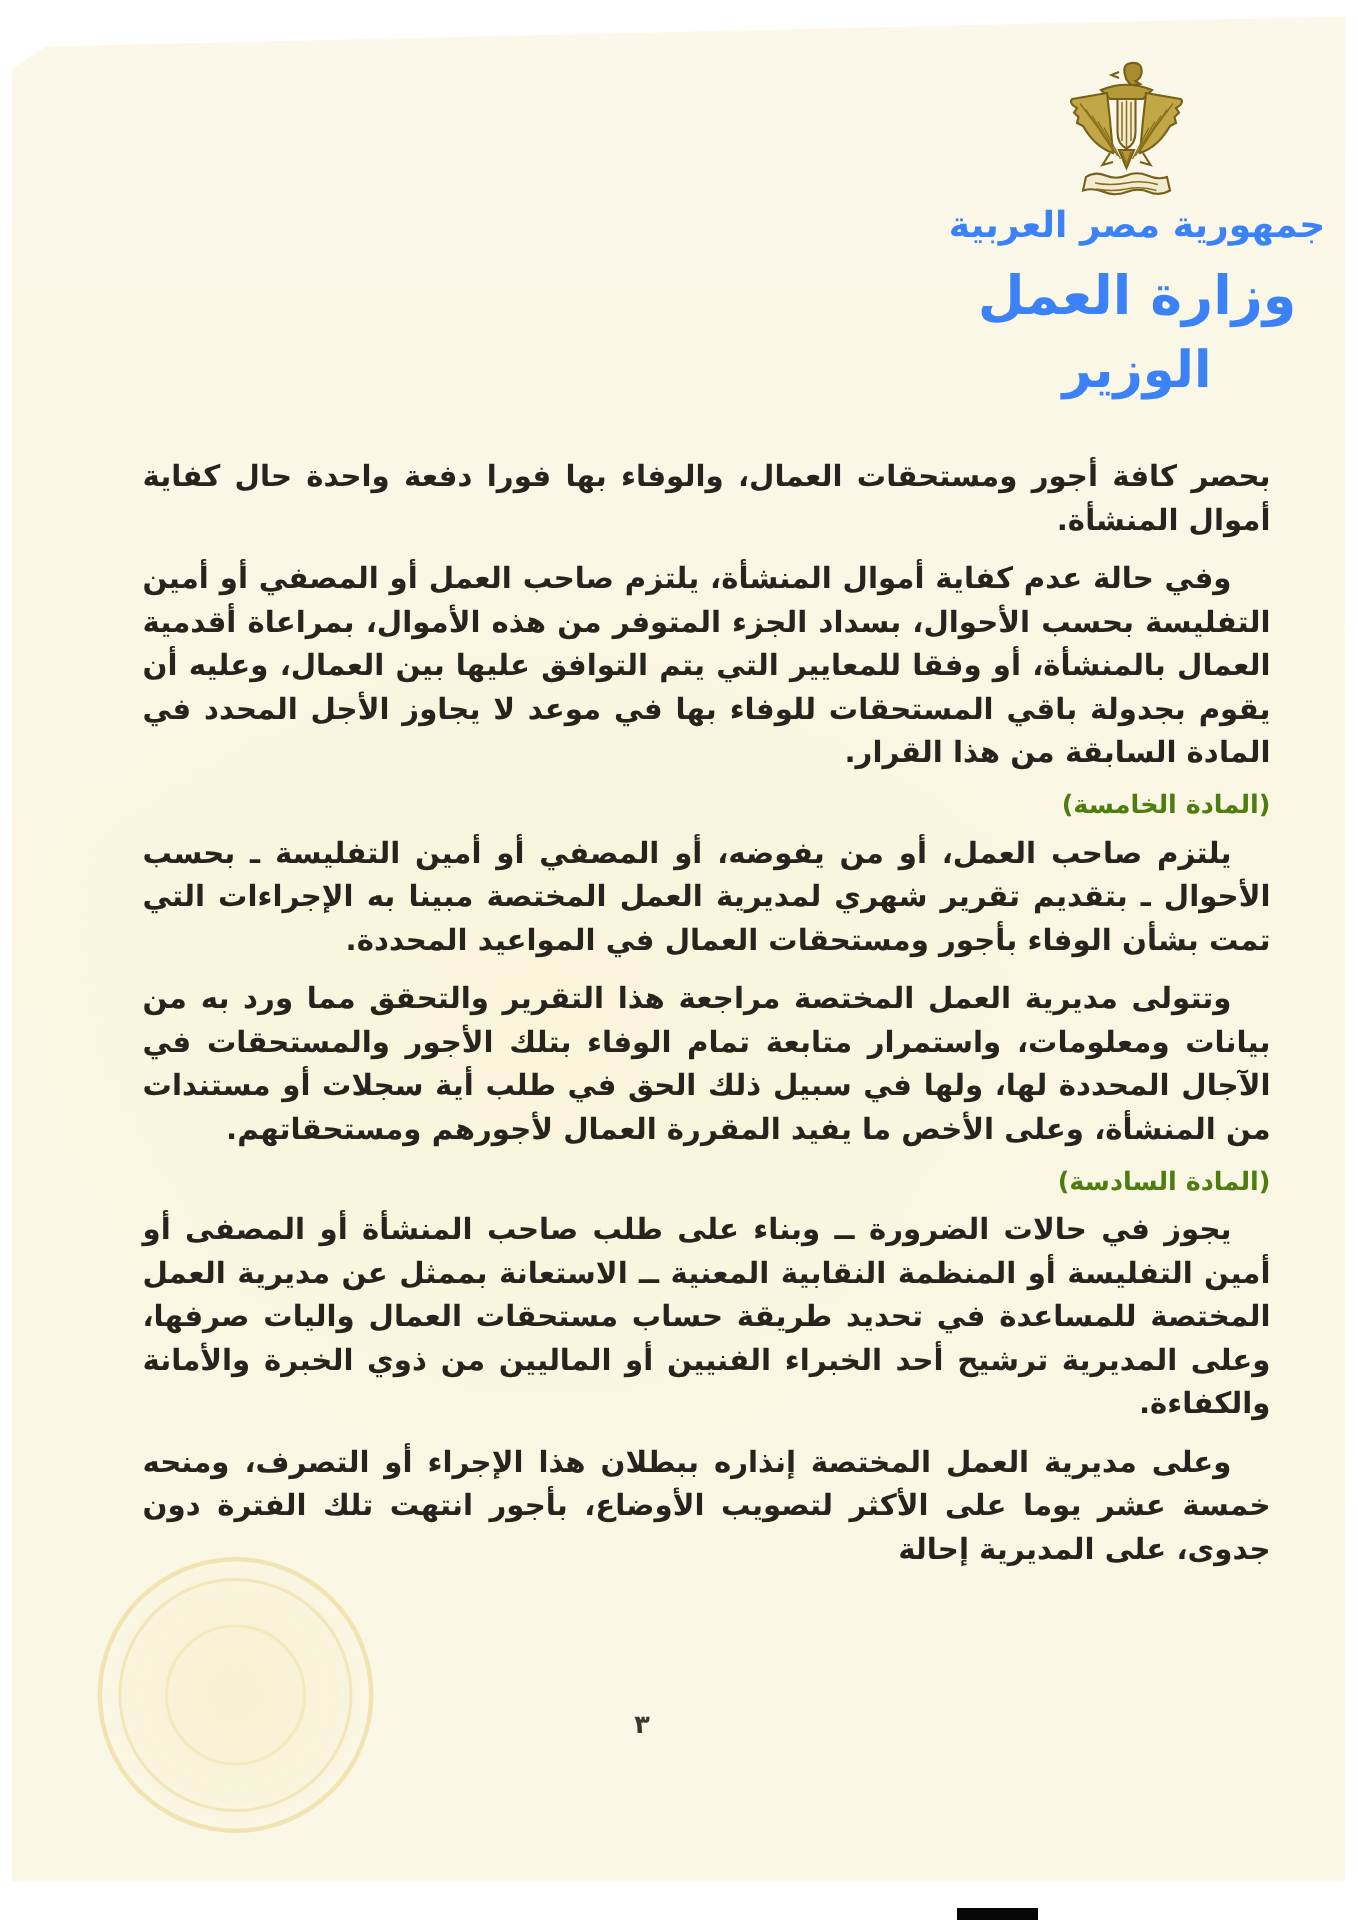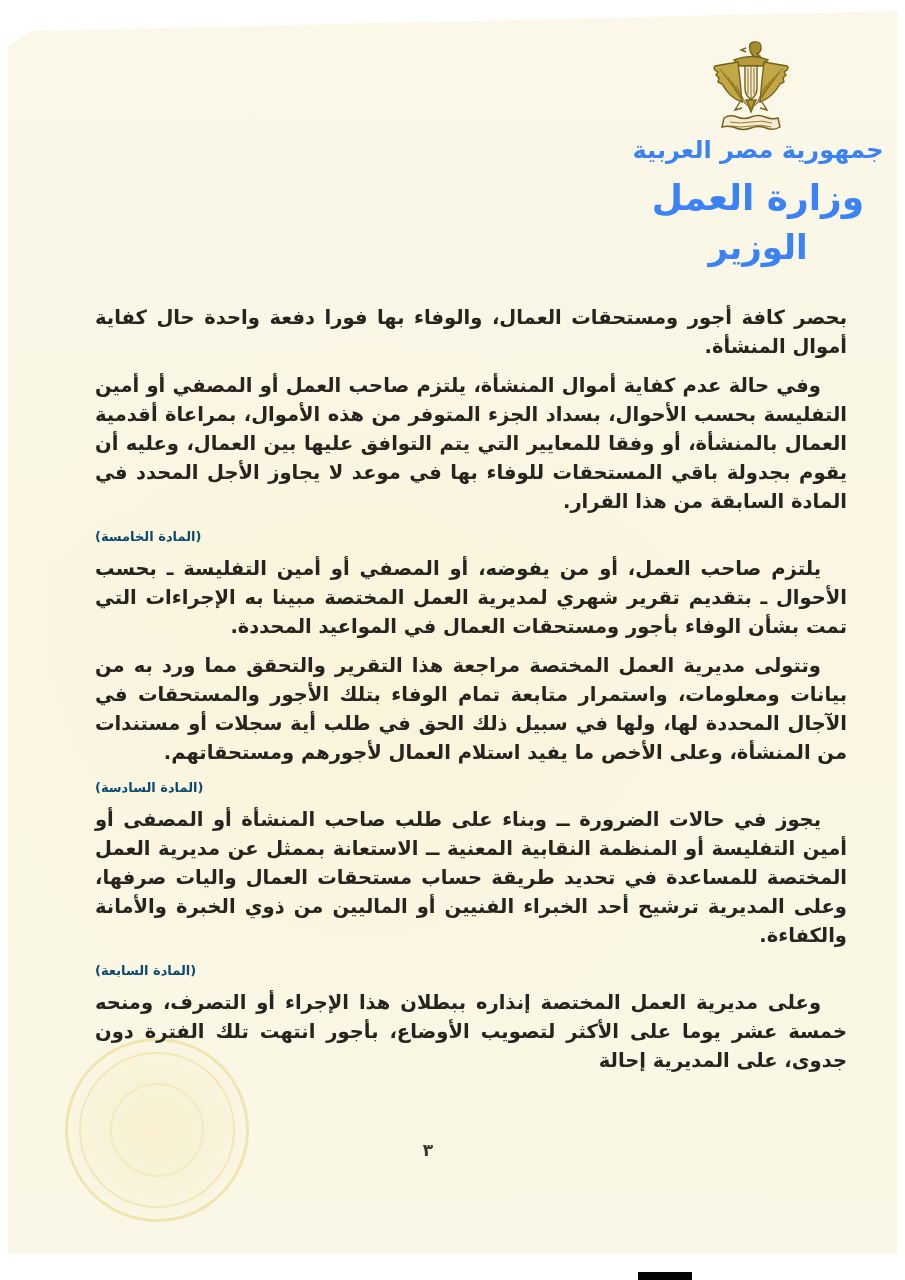--- a/index.html
+++ b/index.html
@@ -31,22 +31,22 @@
   .letterhead .l3{font-size:34px;font-weight:700;margin-top:9px;}
   
   .textblock{
     position:absolute;left:85px;top:303px;width:752px;
     direction:rtl;text-align:justify;text-justify:inter-word;
     font-size:19.5px;line-height:29px;font-weight:700;color:#26241c;margin-left:10px;
   }
   .para{margin:0 0 10px 0;text-indent:26px;}
   .para.flush{text-indent:0;}
   .heading{
-    text-align:left;font-size:13px;line-height:22px;
-    margin:7px 0 6px 0;color:#0c4a6e;text-indent:0;font-weight:700;
+    text-align:right;font-size:17px;line-height:22px;
+    margin:7px 0 6px 0;color:#4d7c0f;text-indent:0;font-weight:700;
   }
   .pagenum{
     position:absolute;left:398px;top:1140px;width:60px;
     text-align:center;font-size:17px;font-weight:700;color:#3a382e;
   }
   
   .stamp{
     position:absolute;left:65px;top:1038px;width:178px;height:178px;
     border-radius:50%;
     border:3px solid rgba(228,198,92,.38);
@@ -104,22 +104,21 @@
   <div class="l3">الوزير</div>
 </div>
 
 <div class="stamp"></div>
 
 <div class="textblock">
   <p class="para flush">بحصر كافة أجور ومستحقات العمال، والوفاء بها فورا دفعة واحدة حال كفاية أموال المنشأة.</p>
   <p class="para">وفي حالة عدم كفاية أموال المنشأة، يلتزم صاحب العمل أو المصفي أو أمين التفليسة بحسب الأحوال، بسداد الجزء المتوفر من هذه الأموال، بمراعاة أقدمية العمال بالمنشأة، أو وفقا للمعايير التي يتم التوافق عليها بين العمال، وعليه أن يقوم بجدولة باقي المستحقات للوفاء بها في موعد لا يجاوز الأجل المحدد في المادة السابقة من هذا القرار.</p>
   <p class="heading">(المادة الخامسة)</p>
   <p class="para">يلتزم صاحب العمل، أو من يفوضه، أو المصفي أو أمين التفليسة ـ بحسب الأحوال ـ بتقديم تقرير شهري لمديرية العمل المختصة مبينا به الإجراءات التي تمت بشأن الوفاء بأجور ومستحقات العمال في المواعيد المحددة.</p>
-  <p class="para">وتتولى مديرية العمل المختصة مراجعة هذا التقرير والتحقق مما ورد به من بيانات ومعلومات، واستمرار متابعة تمام الوفاء بتلك الأجور والمستحقات في الآجال المحددة لها، ولها في سبيل ذلك الحق في طلب أية سجلات أو مستندات من المنشأة، وعلى الأخص ما يفيد استلام العمال لأجورهم ومستحقاتهم.</p>
+  <p class="para">وتتولى مديرية العمل المختصة مراجعة هذا التقرير والتحقق مما ورد به من بيانات ومعلومات، واستمرار متابعة تمام الوفاء بتلك الأجور والمستحقات في الآجال المحددة لها، ولها في سبيل ذلك الحق في طلب أية سجلات أو مستندات من المنشأة، وعلى الأخص ما يفيد المقررة العمال لأجورهم ومستحقاتهم.</p>
   <p class="heading">(المادة السادسة)</p>
   <p class="para">يجوز في حالات الضرورة ــ وبناء على طلب صاحب المنشأة أو المصفى أو أمين التفليسة أو المنظمة النقابية المعنية ــ الاستعانة بممثل عن مديرية العمل المختصة للمساعدة في تحديد طريقة حساب مستحقات العمال واليات صرفها، وعلى المديرية ترشيح أحد الخبراء الفنيين أو الماليين من ذوي الخبرة والأمانة والكفاءة.</p>
-  <p class="heading">(المادة السابعة)</p>
   <p class="para">وعلى مديرية العمل المختصة إنذاره ببطلان هذا الإجراء أو التصرف، ومنحه خمسة عشر يوما على الأكثر لتصويب الأوضاع، بأجور انتهت تلك الفترة دون جدوى، على المديرية إحالة</p>
 </div>
 
 <div class="pagenum">٣</div>
 
 <div class="artifact"></div>
 
 </body></html>

